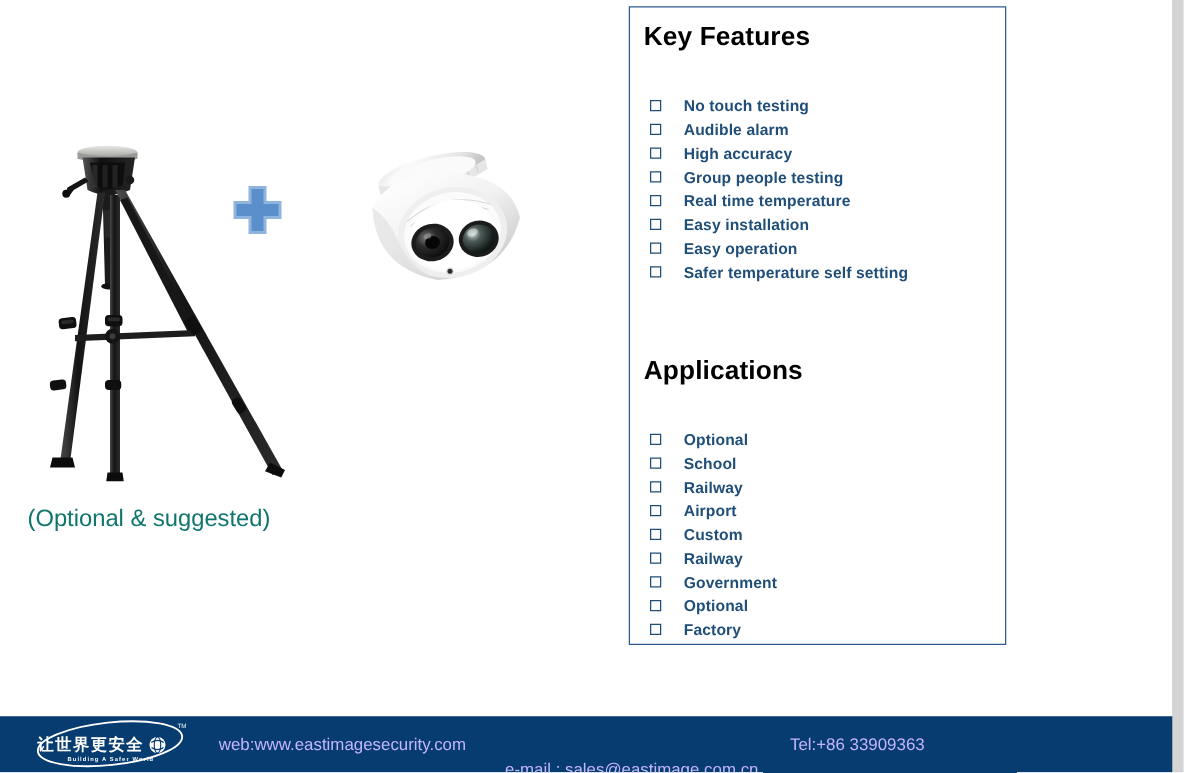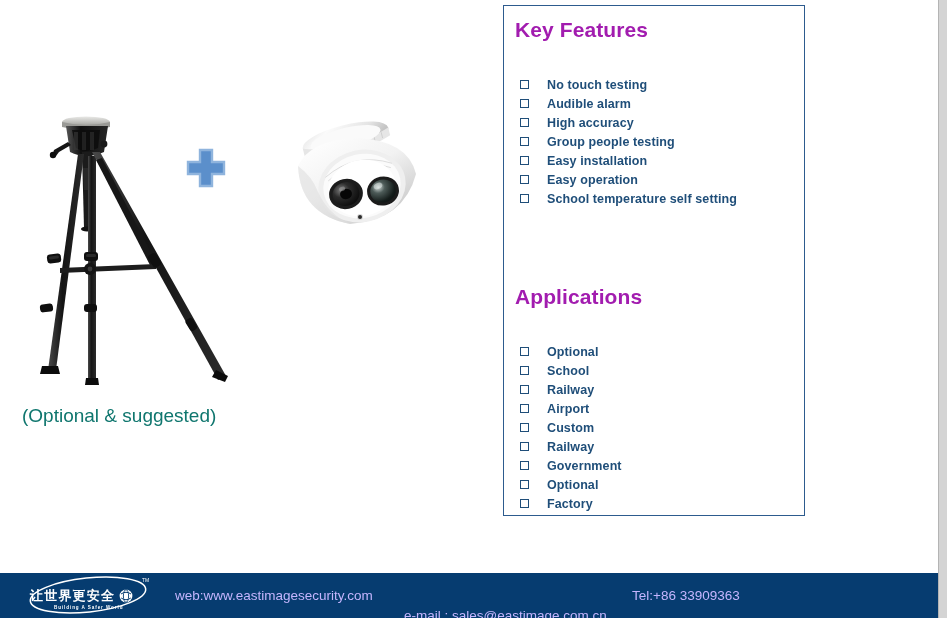--- a/index.html
+++ b/index.html
@@ -73,21 +73,21 @@
   #info-panel {
     position: absolute;
     left: 503px; top: 5px;
     width: 302px;
     height: 511px;
     border: 1.5px solid #2d5b8e;
     box-sizing: border-box;
     background: #ffffff;
   }
   .panel-heading {
-    color: #a21caf;
+    color: #000000;
     font-weight: bold;
     font-size: 21px;
     letter-spacing: 0.1px;
   }
   #key-features-heading {
     position: absolute;
     left: 11px; top: 12px;
   }
   #applications-heading {
     position: absolute;
@@ -321,29 +321,33 @@
       <li class="check-item">
         <span class="checkbox-icon"></span>
         <span class="check-label">High accuracy</span>
       </li>
       <li class="check-item">
         <span class="checkbox-icon"></span>
         <span class="check-label">Group people testing</span>
       </li>
       <li class="check-item">
         <span class="checkbox-icon"></span>
+        <span class="check-label">Real time temperature</span>
+      </li>
+      <li class="check-item">
+        <span class="checkbox-icon"></span>
         <span class="check-label">Easy installation</span>
       </li>
       <li class="check-item">
         <span class="checkbox-icon"></span>
         <span class="check-label">Easy operation</span>
       </li>
       <li class="check-item">
         <span class="checkbox-icon"></span>
-        <span class="check-label">School temperature self setting</span>
+        <span class="check-label">Safer temperature self setting</span>
       </li>
     </ul>
 
     <div id="applications-heading" class="panel-heading">Applications</div>
 
     <ul id="applications-list" class="check-list">
       <li class="check-item">
         <span class="checkbox-icon"></span>
         <span class="check-label">Optional</span>
       </li>

